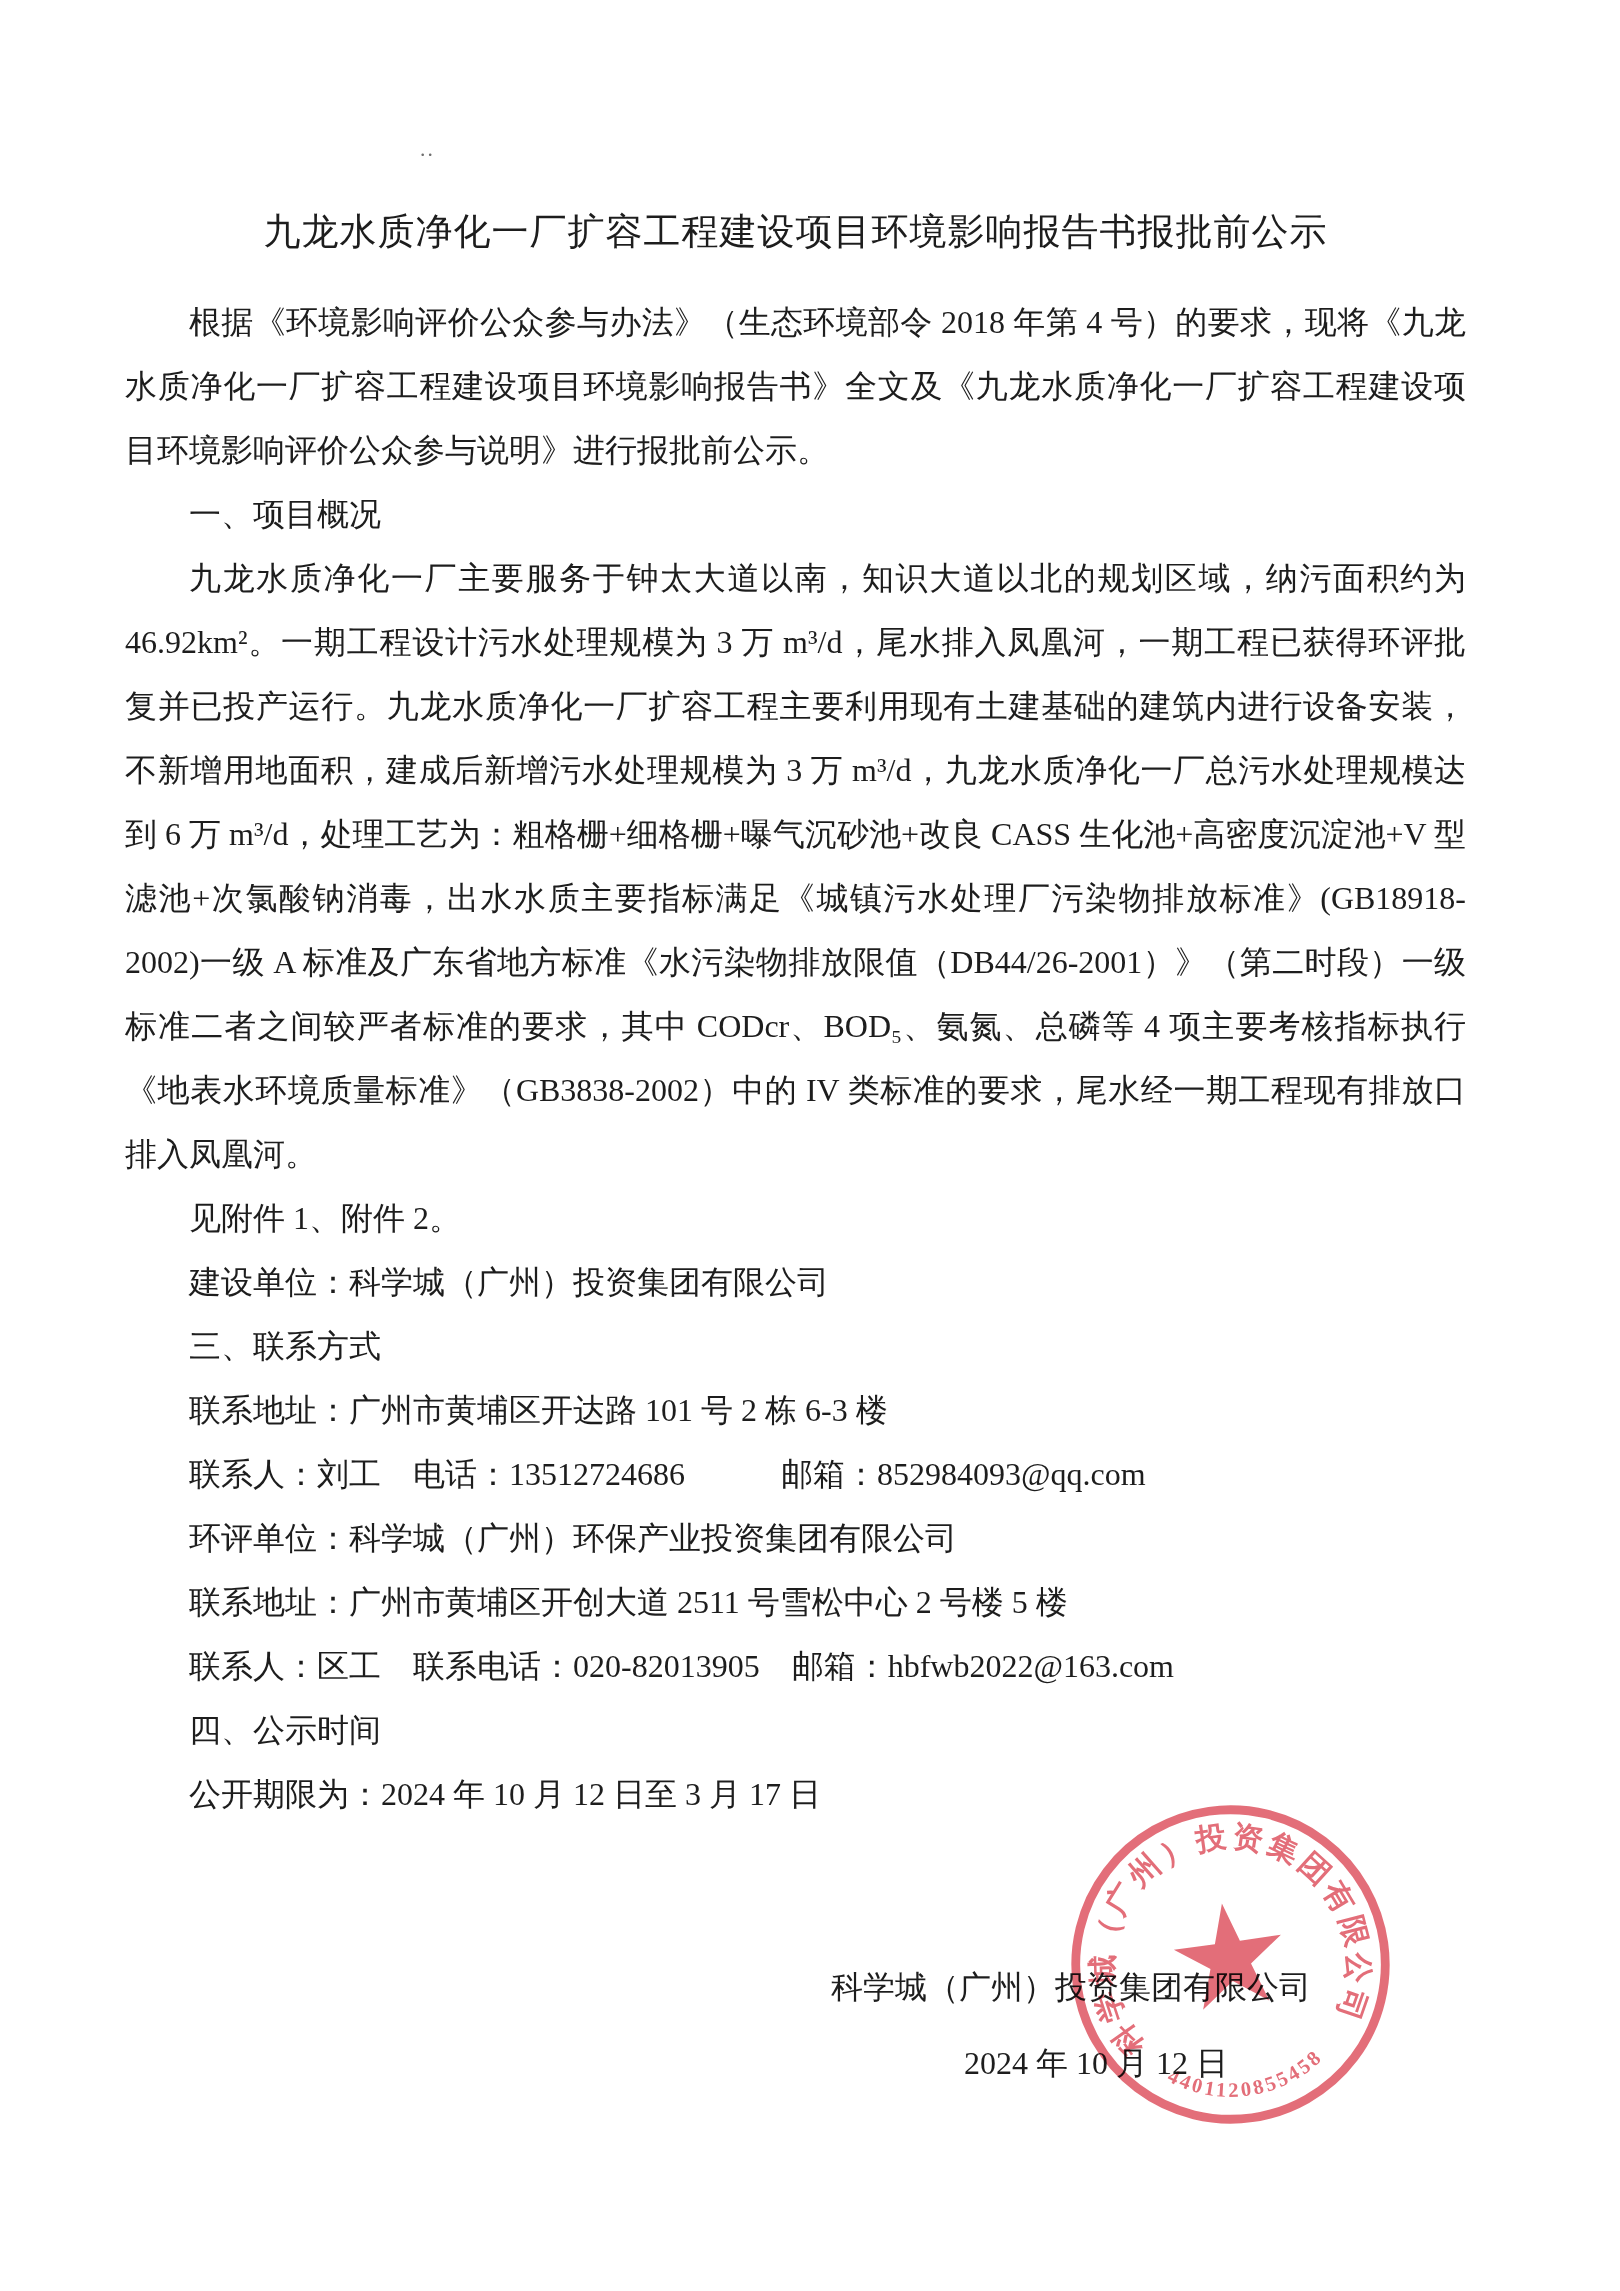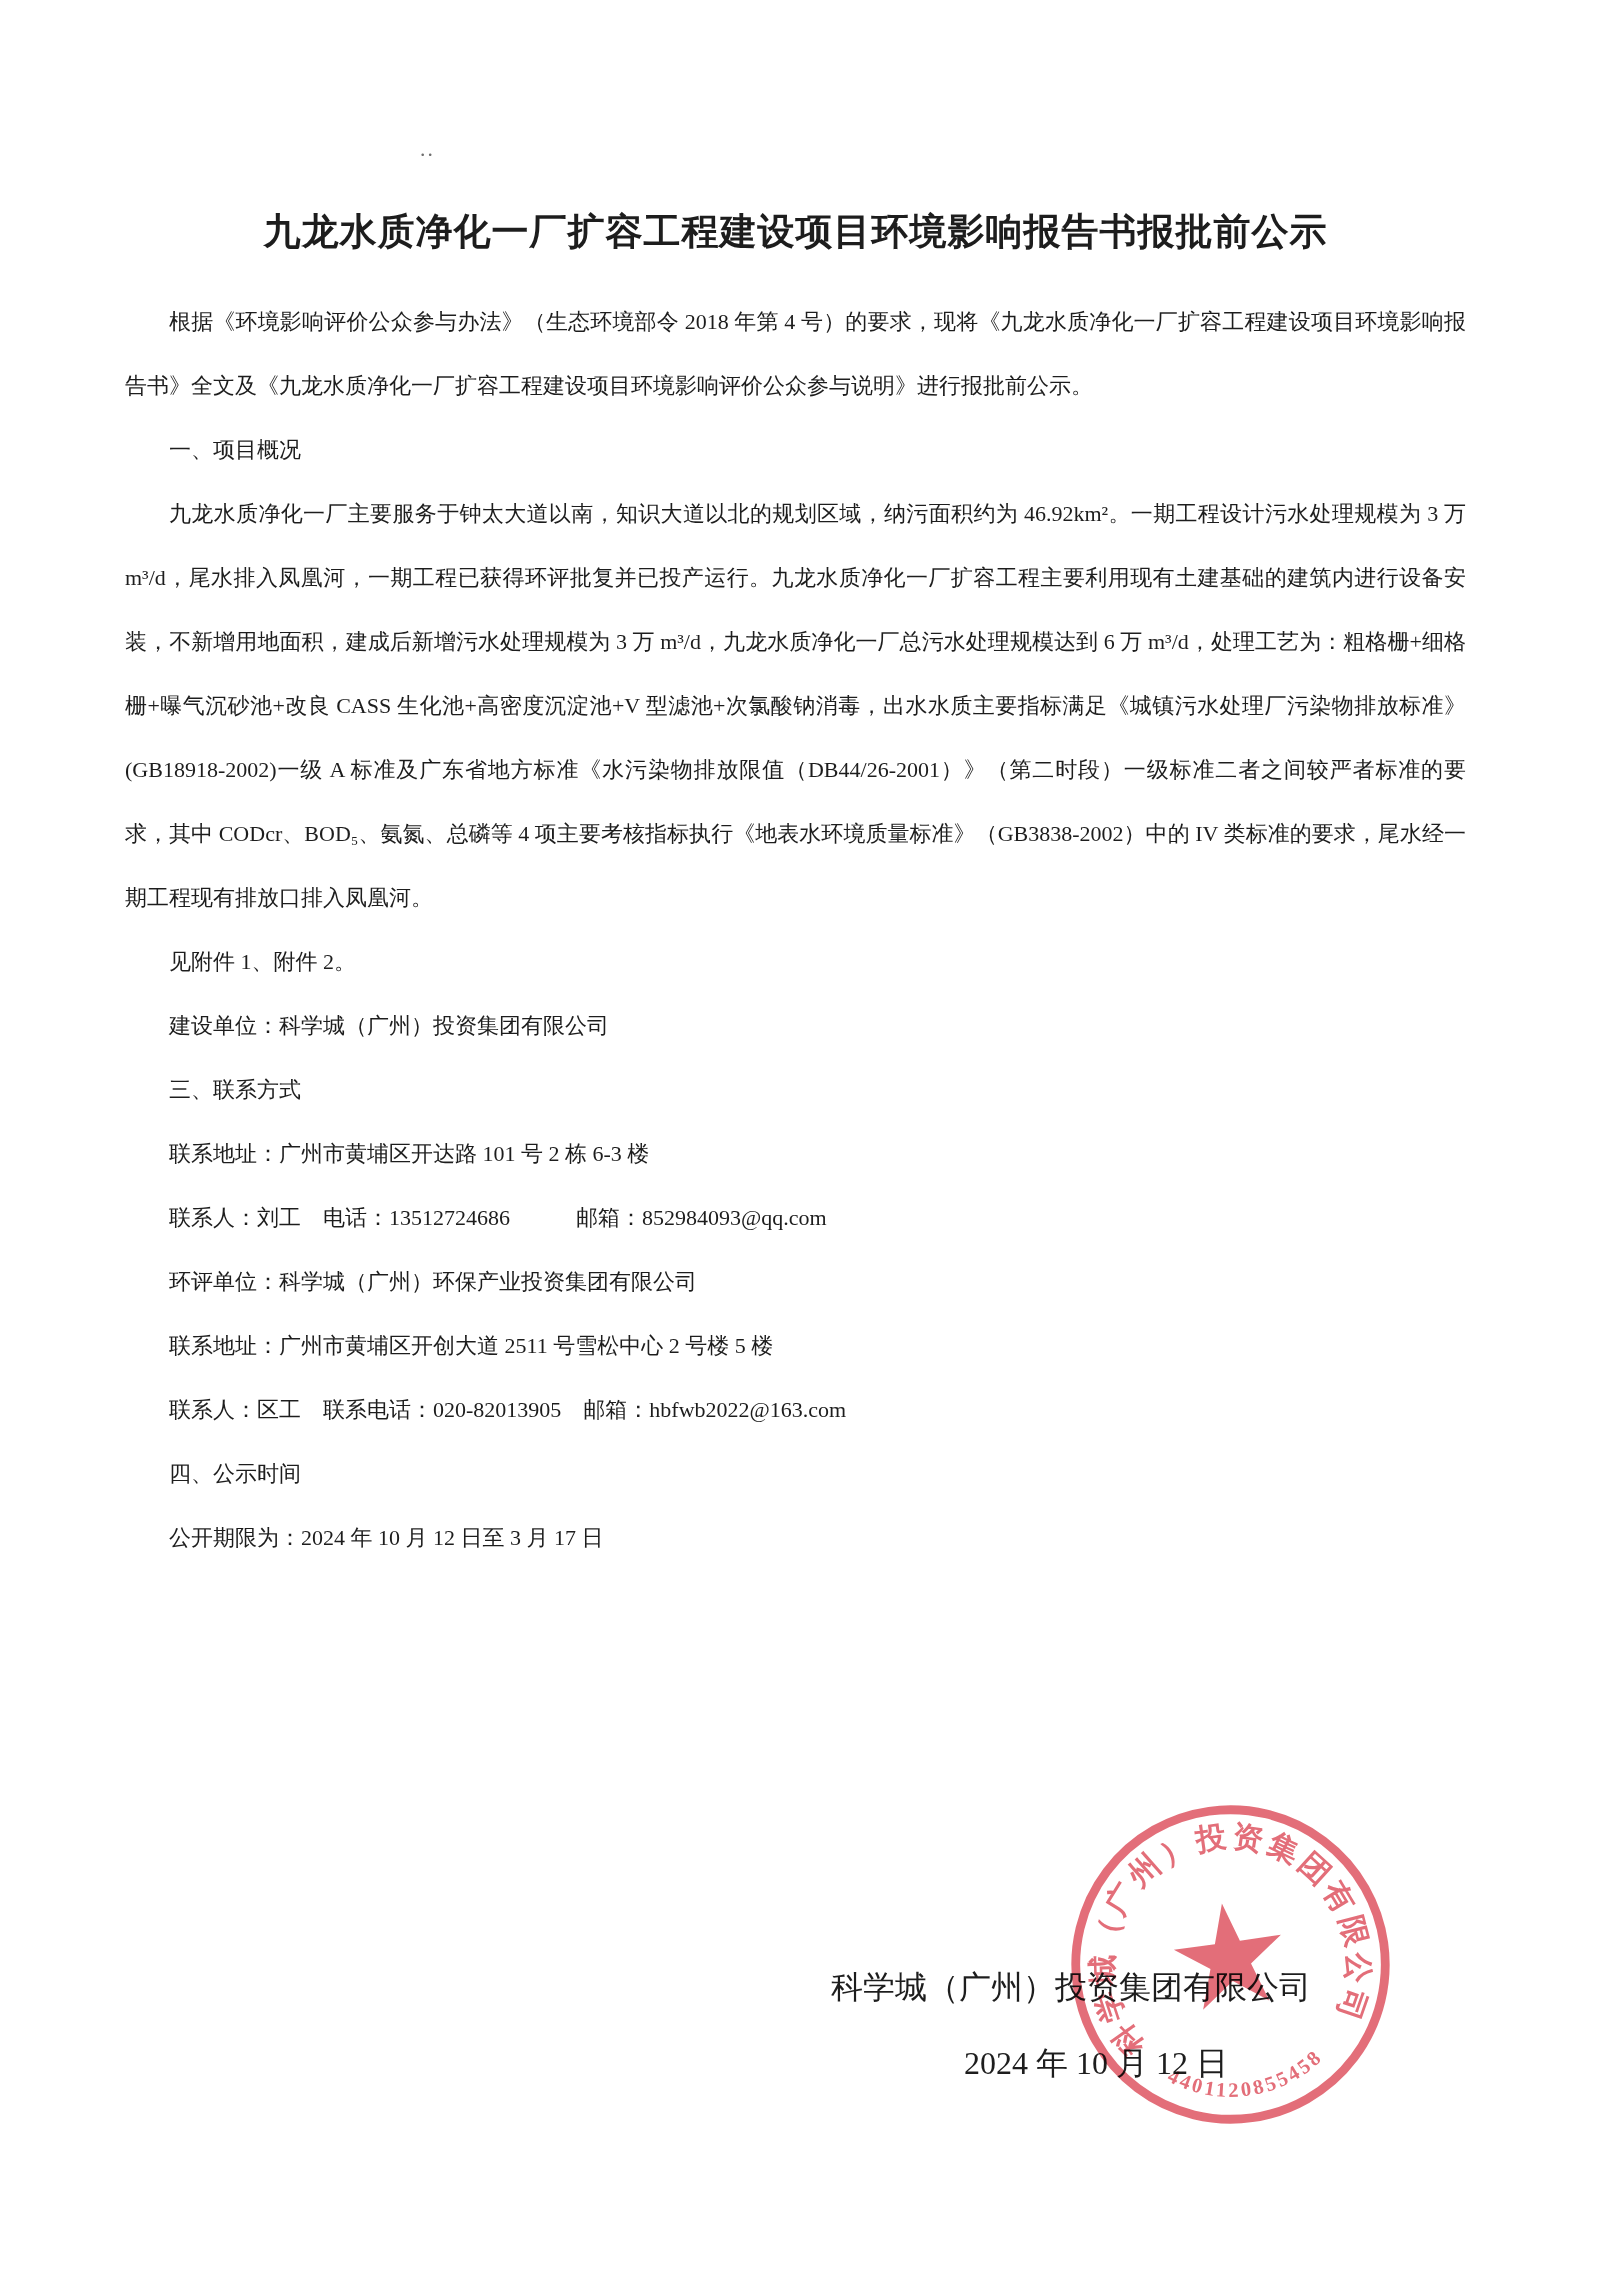--- a/index.html
+++ b/index.html
@@ -12,26 +12,26 @@
     color:#1d1d1d;
     overflow:hidden;
   }
   .scan-artifact {
     position:absolute; left:420px; top:137px;
     font-size:21.6px; color:#6f6f6f; letter-spacing:2px;
   }
   .doc-title {
     position:absolute; left:125px; top:182px; width:1341px;
     text-align:center;
-    font-size:37px; font-weight:bold; letter-spacing:1px;
+    font-size:37px; font-weight:normal; letter-spacing:1px;
     white-space:nowrap;
   }
   .doc-body {
     position:absolute; left:125px; top:290px; width:1341px;
-    font-size:22px; line-height:64px;
+    font-size:32px; line-height:64px;
     text-align:justify;
   }
   .para { margin:0; text-indent:2em; word-break:break-word; }
   .signature {
     position:absolute; top:1968px; left:125px; width:1186px;
     text-align:right; font-size:32px; line-height:39px;
   }
   .signature-date { margin-top:37px; padding-right:83px; }
   .seal {
     position:absolute; left:1064px; top:1798px;

